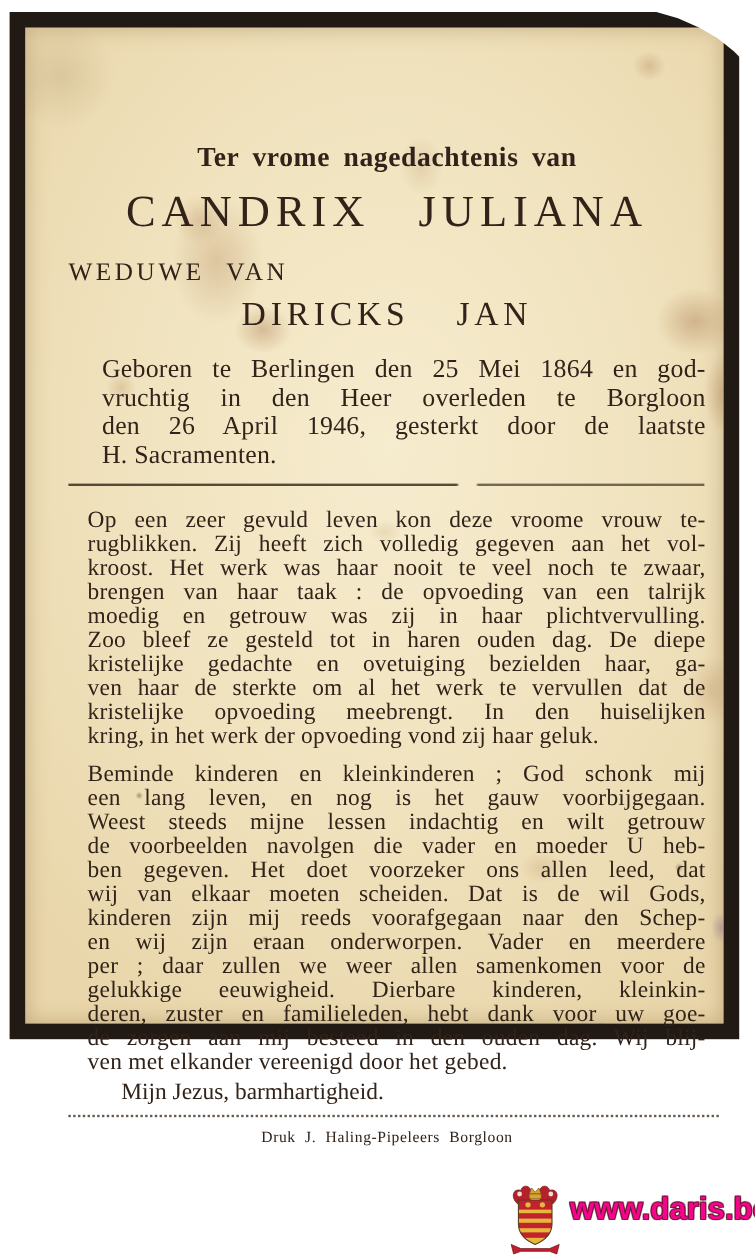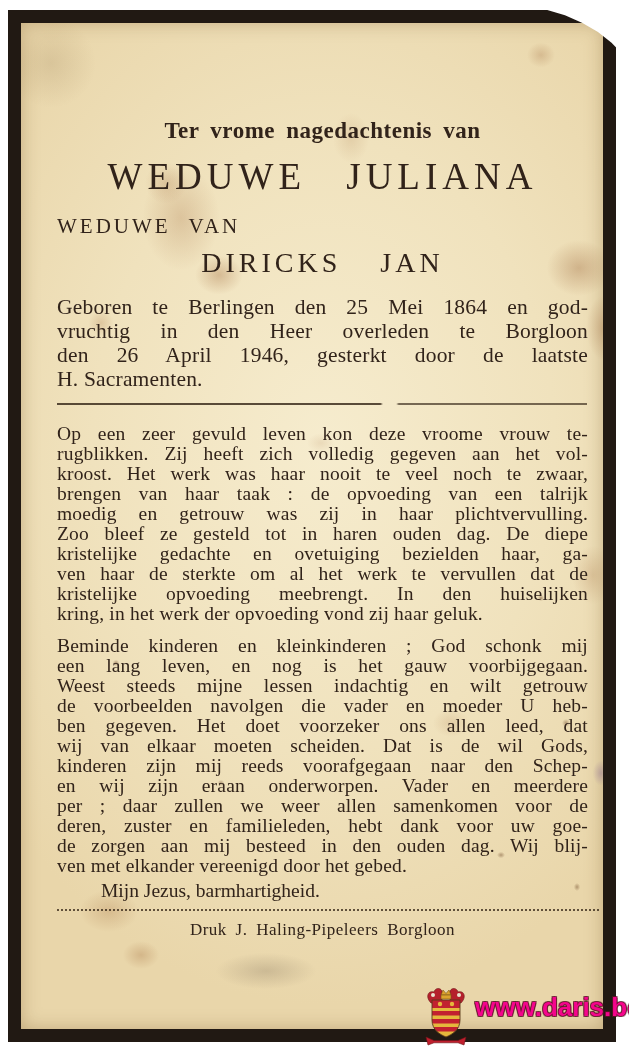--- a/index.html
+++ b/index.html
@@ -8,21 +8,21 @@
     background: #ffffff;
     position: relative;
     overflow: hidden;
     font-family: "Liberation Serif", "DejaVu Serif", serif;
   }
   .stage { position: absolute; inset: 0; }
 
   
   .card {
     position: absolute; left: 8px; top: 10px;
-    width: 608px; height: 1032px;
+    width: 608px; height: 856px;
     box-sizing: border-box;
     border: 13px solid #211913;
     background:
       radial-gradient(ellipse 420px 560px at 52% 42%, #f6ecce 0%, #f0e2bd 55%, #e9d6aa 100%);
     box-shadow: inset 0 0 18px rgba(120,85,40,.35);
   }
 
   
   .stains {
     position: absolute; inset: 0; pointer-events: none;
@@ -75,48 +75,48 @@
     font-size: 21px; text-align: left;
     letter-spacing: 3px; word-spacing: 10px;
   }
   .spouse {
     margin: 8px 0 0; font-weight: normal;
     font-size: 28px; text-align: center;
     letter-spacing: 4px; word-spacing: 28px;
     white-space: nowrap;
   }
 
-  .vital { margin-top: 16px; font-size: 21.5px; line-height: 24px; letter-spacing: 0.2px; }
+  .vital { margin-top: 16px; font-size: 21.5px; line-height: 24px; letter-spacing: 0.2px; margin-left: 28px; }
   .vital .tline { text-align: justify; text-align-last: justify; }
   .vital .tline:last-child { text-align-last: left; }
 
   .divider-solid {
     margin-top: 12px; height: 2px; width: 530px;
     background: linear-gradient(to right,
       rgba(50,35,20,.8) 0%, rgba(50,35,20,.8) 61%,
       rgba(50,35,20,0) 61.5%, rgba(50,35,20,0) 64%,
       rgba(50,35,20,.65) 64.5%, rgba(50,35,20,.65) 100%);
   }
 
-  .para { font-size: 19.5px; line-height: 20px; letter-spacing: 0.2px; }
+  .para { font-size: 19.5px; line-height: 20px; letter-spacing: 0.2px; margin-left: 16px; }
   .para .tline { text-align: justify; text-align-last: justify; }
   .para .tline:last-child { text-align-last: left; }
   .p2 { margin-top: 19px; }
   .p3 { margin-top: 12px; }
 
   .prayer { margin-top: 4px; padding-left: 44px; font-size: 19.5px; }
 
   .divider-dotted {
     margin-top: 7px; width: 542px;
     border-top: 2px dotted rgba(50,35,20,.75);
   }
 
   .printer {
     margin-top: 9px; text-align: center;
-    font-size: 17px; letter-spacing: 0.5px; word-spacing: 4px;
+    font-size: 13px; letter-spacing: 0.5px; word-spacing: 4px;
   }
 
   
   .tear {
     position: absolute; left: 532px; top: 5px;
     width: 97px; height: 64px;
     background: linear-gradient(205deg, #ffffff 55%, #e9e3d2 92%);
     clip-path: polygon(100% 0, 100% 91%, 93% 76%, 82% 59%, 68% 42%, 52% 28%, 34% 16%, 14% 7%, 0 0);
     filter: drop-shadow(-1px 2px 1px rgba(120,108,85,.55));
   }
@@ -147,21 +147,21 @@
 </head>
 <body>
 
 <div class="stage">
 
   <div class="card">
     <div class="stains"></div>
 
     <div class="content">
       <div class="intro">Ter vrome nagedachtenis van</div>
-      <h1 class="name">WEDUWE JULIANA</h1>
+      <h1 class="name">CANDRIX JULIANA</h1>
       <div class="relation">WEDUWE VAN</div>
       <h2 class="spouse">DIRICKS JAN</h2>
 
       <div class="vital">
           <div class="tline">Geboren te Berlingen den 25 Mei 1864 en god-</div>
           <div class="tline">vruchtig in den Heer overleden te Borgloon</div>
           <div class="tline">den 26 April 1946, gesterkt door de laatste</div>
           <div class="tline">H. Sacramenten.</div>
         </div>
 
@@ -182,20 +182,21 @@
       <div class="para p3">
           <div class="tline">Beminde kinderen en kleinkinderen ; God schonk mij</div>
           <div class="tline">een lang leven, en nog is het gauw voorbijgegaan.</div>
           <div class="tline">Weest steeds mijne lessen indachtig en wilt getrouw</div>
           <div class="tline">de voorbeelden navolgen die vader en moeder U heb-</div>
           <div class="tline">ben gegeven. Het doet voorzeker ons allen leed, dat</div>
           <div class="tline">wij van elkaar moeten scheiden. Dat is de wil Gods,</div>
           <div class="tline">kinderen zijn mij reeds voorafgegaan naar den Schep-</div>
           <div class="tline">en wij zijn eraan onderworpen. Vader en meerdere</div>
           <div class="tline">per ; daar zullen we weer allen samenkomen voor de</div>
+          <div class="tline">gelukkige eeuwigheid. Dierbare kinderen, kleinkin-</div>
           <div class="tline">deren, zuster en familieleden, hebt dank voor uw goe-</div>
           <div class="tline">de zorgen aan mij besteed in den ouden dag. Wij blij-</div>
           <div class="tline">ven met elkander vereenigd door het gebed.</div>
         </div>
 
       <div class="prayer">Mijn Jezus, barmhartigheid.</div>
 
       <div class="divider-dotted"></div>
 
       <div class="printer">Druk J. Haling-Pipeleers Borgloon</div>

